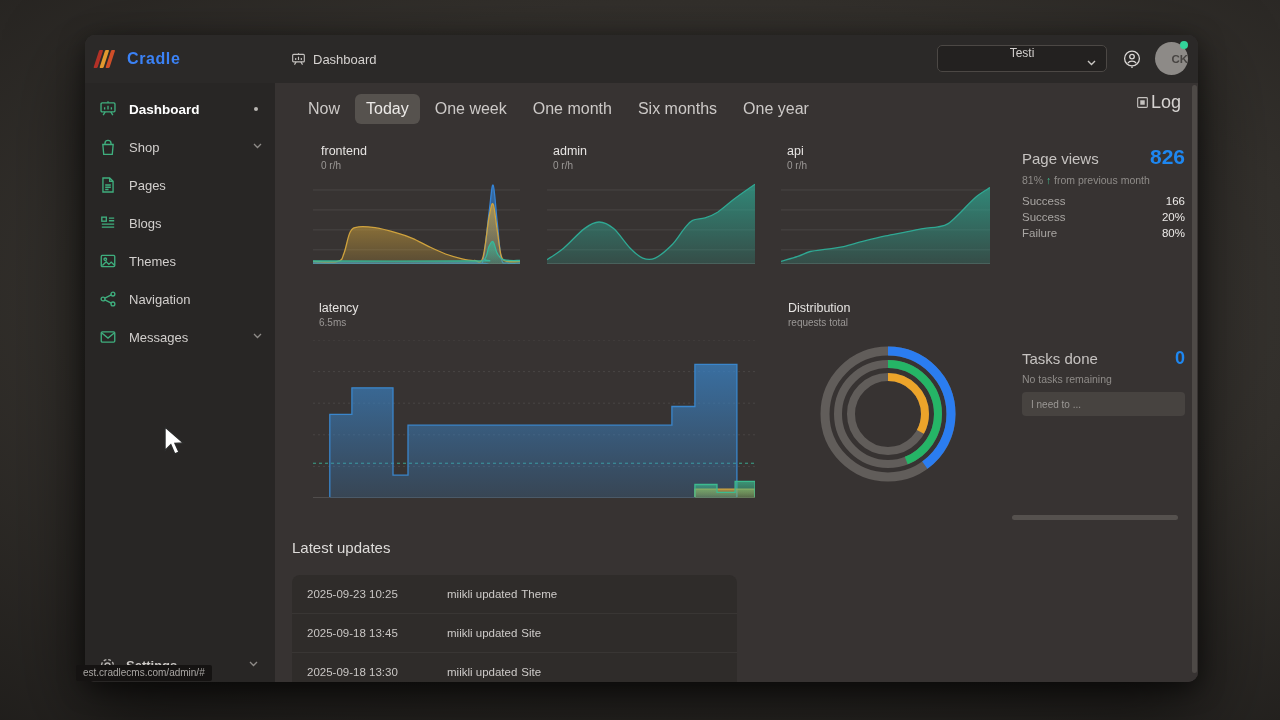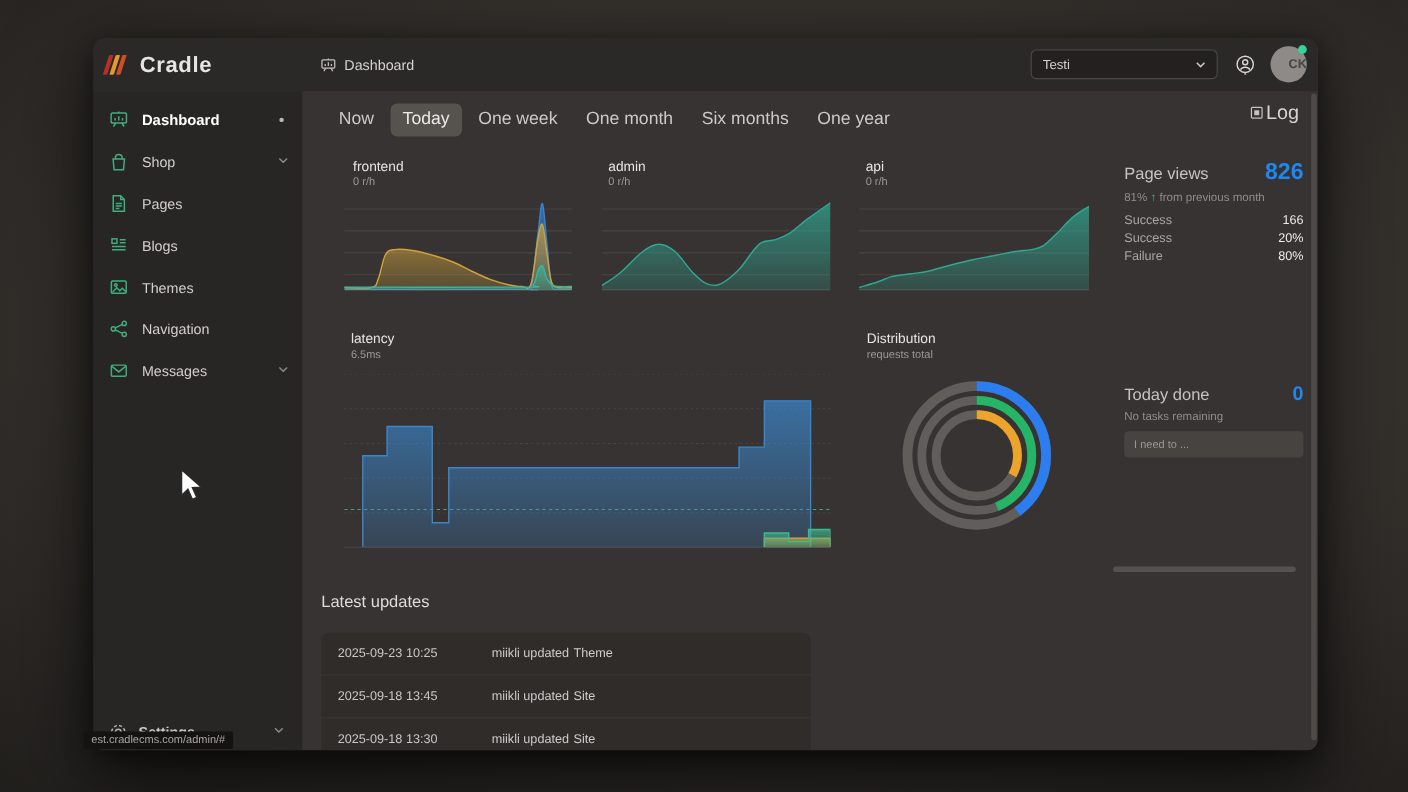--- a/index.html
+++ b/index.html
@@ -16,25 +16,25 @@
   }
   
   .topbar{position:absolute;left:0;top:0;right:0;height:48px;background:#2b2928;
     border-bottom:1px solid rgba(255,255,255,.055);display:flex;align-items:center;}
   .logo{display:flex;align-items:center;margin-left:11px;}
   .stripes{width:24px;height:20px;display:flex;gap:2px;transform:skewX(-18deg);margin-top:1px;}
   .stripes i{width:4px;height:18px;border-radius:1px;}
   .stripes i:nth-child(1){background:#b23127;}
   .stripes i:nth-child(2){background:#e2992f;}
   .stripes i:nth-child(3){background:#cf4e28;}
-  .logo-text{margin-left:7px;font-size:20px;font-weight:bold;color:#e5e5e5;letter-spacing:.6px;}
+  .logo-text{margin-left:7px;font-size:16px;font-weight:bold;color:#3b82f6;letter-spacing:.6px;}
   .tb-page{position:absolute;left:206px;top:0;height:48px;display:flex;align-items:center;gap:7px;color:#d5d2d0;font-size:13px;}
   .store-select{position:absolute;left:852px;top:10px;width:170px;height:27px;box-sizing:border-box;
     background:#232120;border:1px solid #4c4845;border-radius:5px;display:flex;align-items:center;
-    padding:0 10px;color:#d2cfcd;font-size:12px;cursor:default;}
+    padding:0 10px;color:#d2cfcd;font-size:12px;cursor:default;flex-direction:column;}
   .store-select .caret{margin-left:auto;display:flex;}
   .account{position:absolute;left:1037px;top:14px;}
   .avatar{position:absolute;left:1070px;top:7px;width:33px;height:33px;border-radius:50%;
     background:#8d8a87;color:#474442;font-weight:bold;font-size:11.5px;display:flex;align-items:center;justify-content:flex-end;}
   .avatar .dot{position:absolute;right:0;top:-1px;width:8px;height:8px;border-radius:50%;background:#33d39a;}
   
   .sidebar{position:absolute;left:0;top:48px;width:190px;bottom:0;background:#282625;padding-top:7px;box-sizing:border-box;}
   .side-item{height:38px;display:flex;align-items:center;padding:0 14px;position:relative;color:#d2cfcd;font-size:13px;cursor:default;}
   .side-item .icn{width:18px;height:18px;margin-right:12px;flex:0 0 18px;display:flex;}
   .side-item.active{color:#ffffff;font-weight:bold;font-size:13.5px;}
@@ -385,21 +385,21 @@
           <circle cx="81" cy="81" r="63" fill="none" stroke="#615d5a" stroke-width="9"></circle>
           <circle cx="81" cy="81" r="63" fill="none" stroke="#2b7df0" stroke-width="9" stroke-dasharray="158.3 395.8" transform="rotate(-90 81 81)"></circle>
           <circle cx="81" cy="81" r="50" fill="none" stroke="#615d5a" stroke-width="8"></circle>
           <circle cx="81" cy="81" r="50" fill="none" stroke="#25b566" stroke-width="8" stroke-dasharray="138.2 314.2" transform="rotate(-90 81 81)"></circle>
           <circle cx="81" cy="81" r="37" fill="none" stroke="#615d5a" stroke-width="8"></circle>
           <circle cx="81" cy="81" r="37" fill="none" stroke="#eca42a" stroke-width="8" stroke-dasharray="76.7 232.5" transform="rotate(-90 81 81)"></circle>
         </svg>
       </div>
 
     <div class="tasks-head">
-      <span class="panel-title">Today done</span>
+      <span class="panel-title">Tasks done</span>
       <span class="big-blue">0</span>
     </div>
     <div class="tasks-sub">No tasks remaining</div>
     <input class="task-input" type="text" placeholder="I need to ..." style="">
     <div class="hscroll"></div>
 
     <div class="lu-title">Latest updates</div>
     <div class="lu-card">
       <div class="lu-row">
         <span class="lu-time">2025-09-23 10:25</span>

